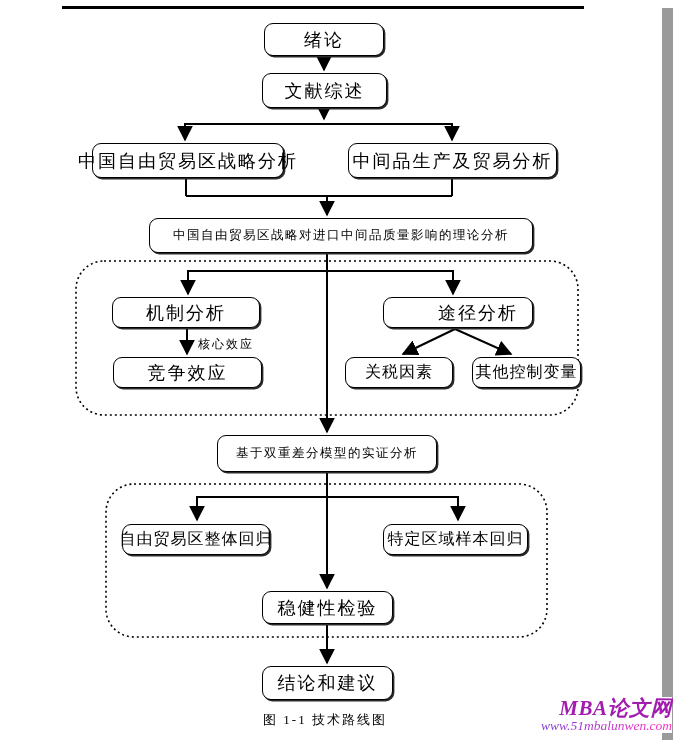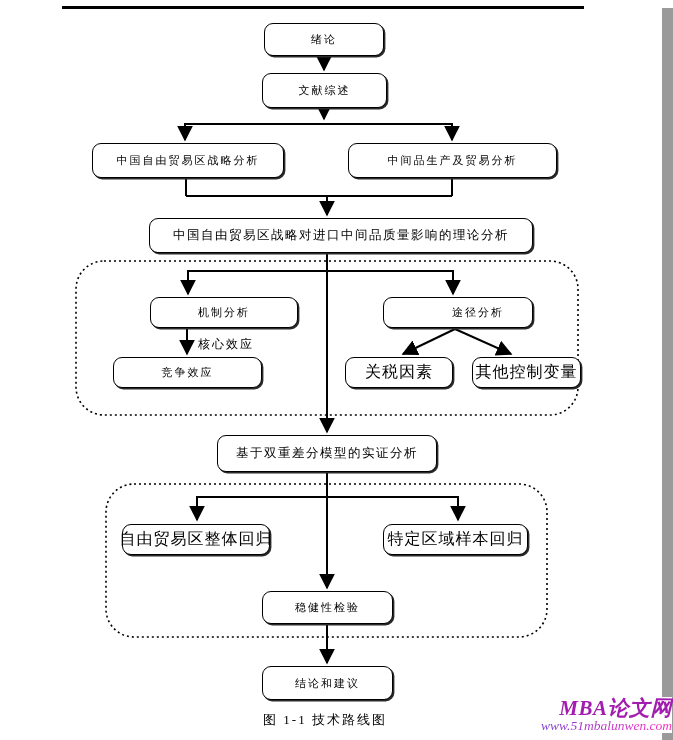--- a/index.html
+++ b/index.html
@@ -7,21 +7,21 @@
     position:relative;width:673px;height:740px;background:#ffffff;overflow:hidden;
     font-family:"Liberation Serif","DejaVu Serif",serif;color:#000;
   }
   .top-rule{position:absolute;left:62px;top:6px;width:522px;height:3px;background:#000;}
   .edge-bar{position:absolute;right:0;top:8px;width:11px;height:732px;background:#9a9a9a;}
   .node{
     position:absolute;box-sizing:border-box;background:#fff;
     border:1.6px solid #000;border-radius:9px;
     box-shadow:1.4px 1.4px 0 #2a2a2a;
     display:flex;align-items:center;justify-content:center;
-    font-size:11px;letter-spacing:2px;white-space:nowrap;z-index:3;
+    font-size:18px;letter-spacing:2px;white-space:nowrap;z-index:3;
   }
   .node.small-ls{letter-spacing:1px;font-size:16px;}
   .node.wide{font-size:12.5px;letter-spacing:1.5px;}
   svg.wires{position:absolute;left:0;top:0;z-index:1;}
   .edge-label{
     position:absolute;z-index:4;font-size:12px;letter-spacing:2px;white-space:nowrap;
   }
   .caption{
     position:absolute;left:180px;top:711px;width:290px;text-align:center;
     font-size:13px;letter-spacing:2px;z-index:3;
@@ -101,21 +101,21 @@
   <div class="node" style="left:264px;top:23px;width:120px;height:33px;">绪论</div>
 
   <div class="node" style="left:262px;top:73px;width:125px;height:35px;">文献综述</div>
 
   <div class="node" style="left:92px;top:143px;width:192px;height:35px;">中国自由贸易区战略分析</div>
 
   <div class="node" style="left:348px;top:143px;width:209px;height:35px;">中间品生产及贸易分析</div>
 
   <div class="node wide" style="left:149px;top:218px;width:384px;height:35px;">中国自由贸易区战略对进口中间品质量影响的理论分析</div>
 
-  <div class="node" style="left:112px;top:297px;width:148px;height:31px;margin-left:38px;">机制分析</div>
+  <div class="node" style="left:112px;top:297px;width:148px;height:31px;">机制分析</div>
 
   <div class="node" style="left:113px;top:357px;width:149px;height:31px;">竞争效应</div>
 
   <div class="node" style="left:383px;top:297px;width:150px;height:31px;padding-left:40px;">途径分析</div>
 
   <div class="node small-ls" style="left:345px;top:357px;width:108px;height:31px;">关税因素</div>
 
   <div class="node small-ls" style="left:472px;top:357px;width:109px;height:31px;">其他控制变量</div>
 
   <div class="node wide" style="left:217px;top:435px;width:220px;height:37px;">基于双重差分模型的实证分析</div>

